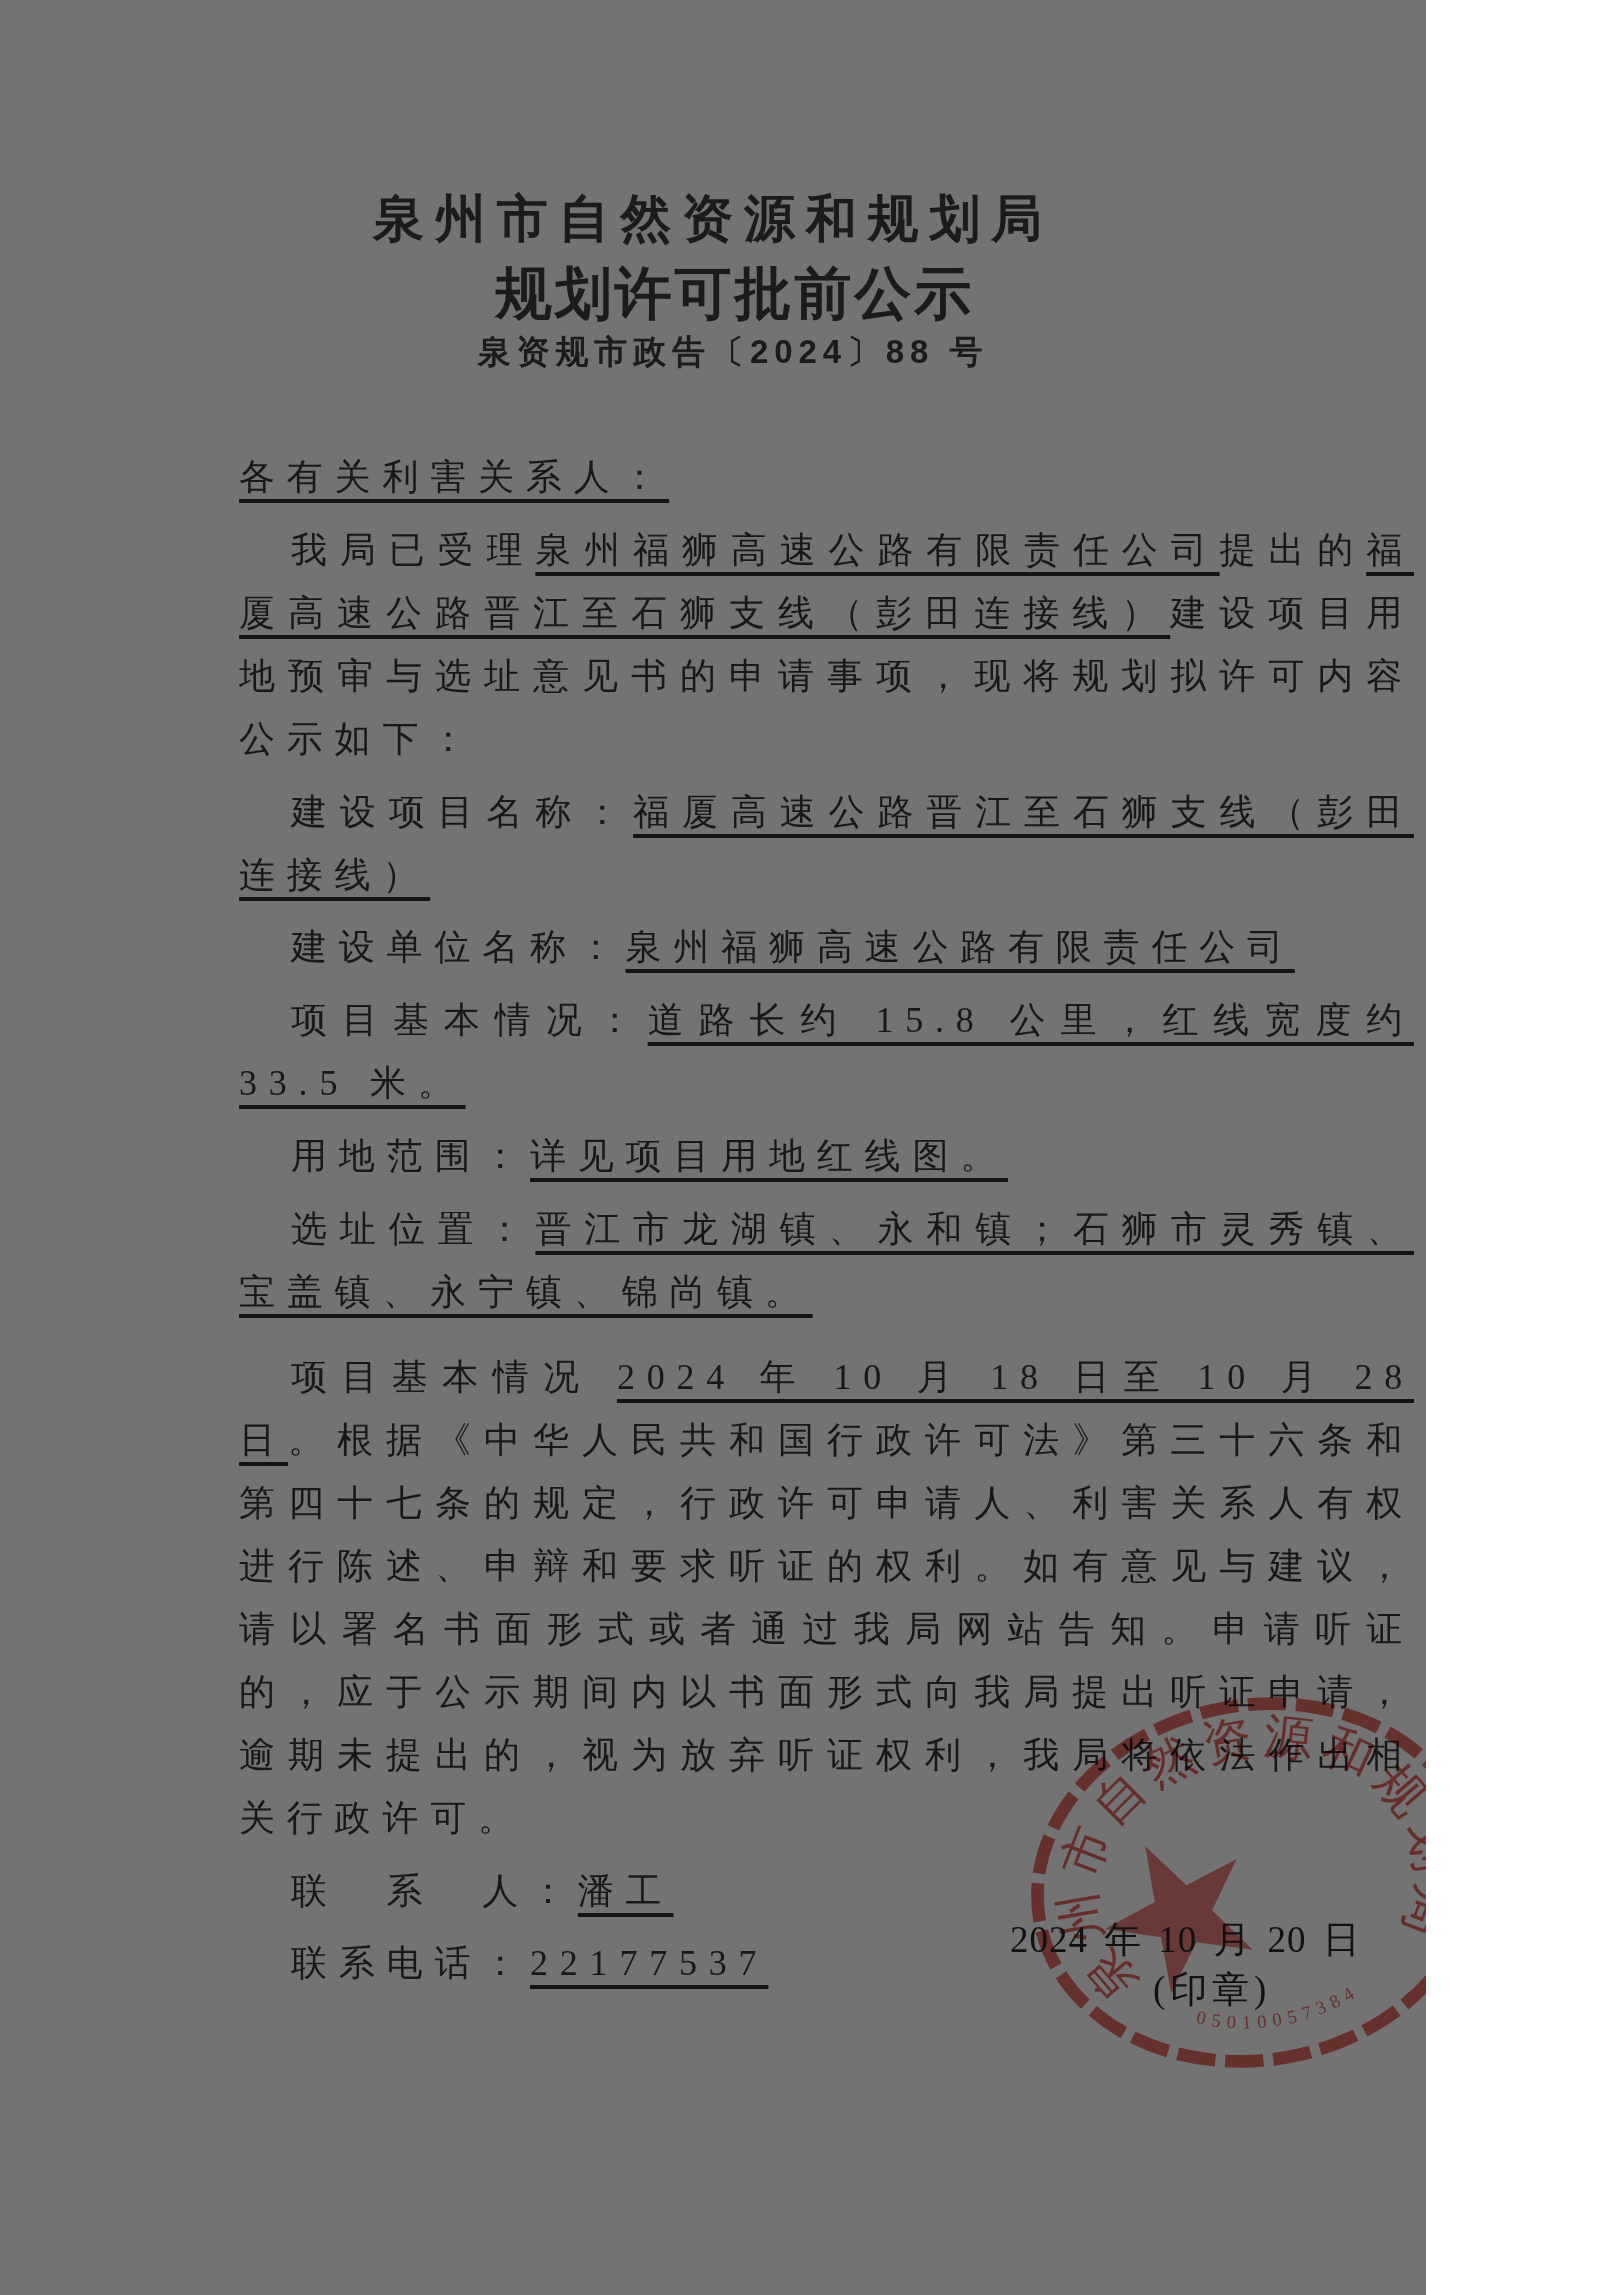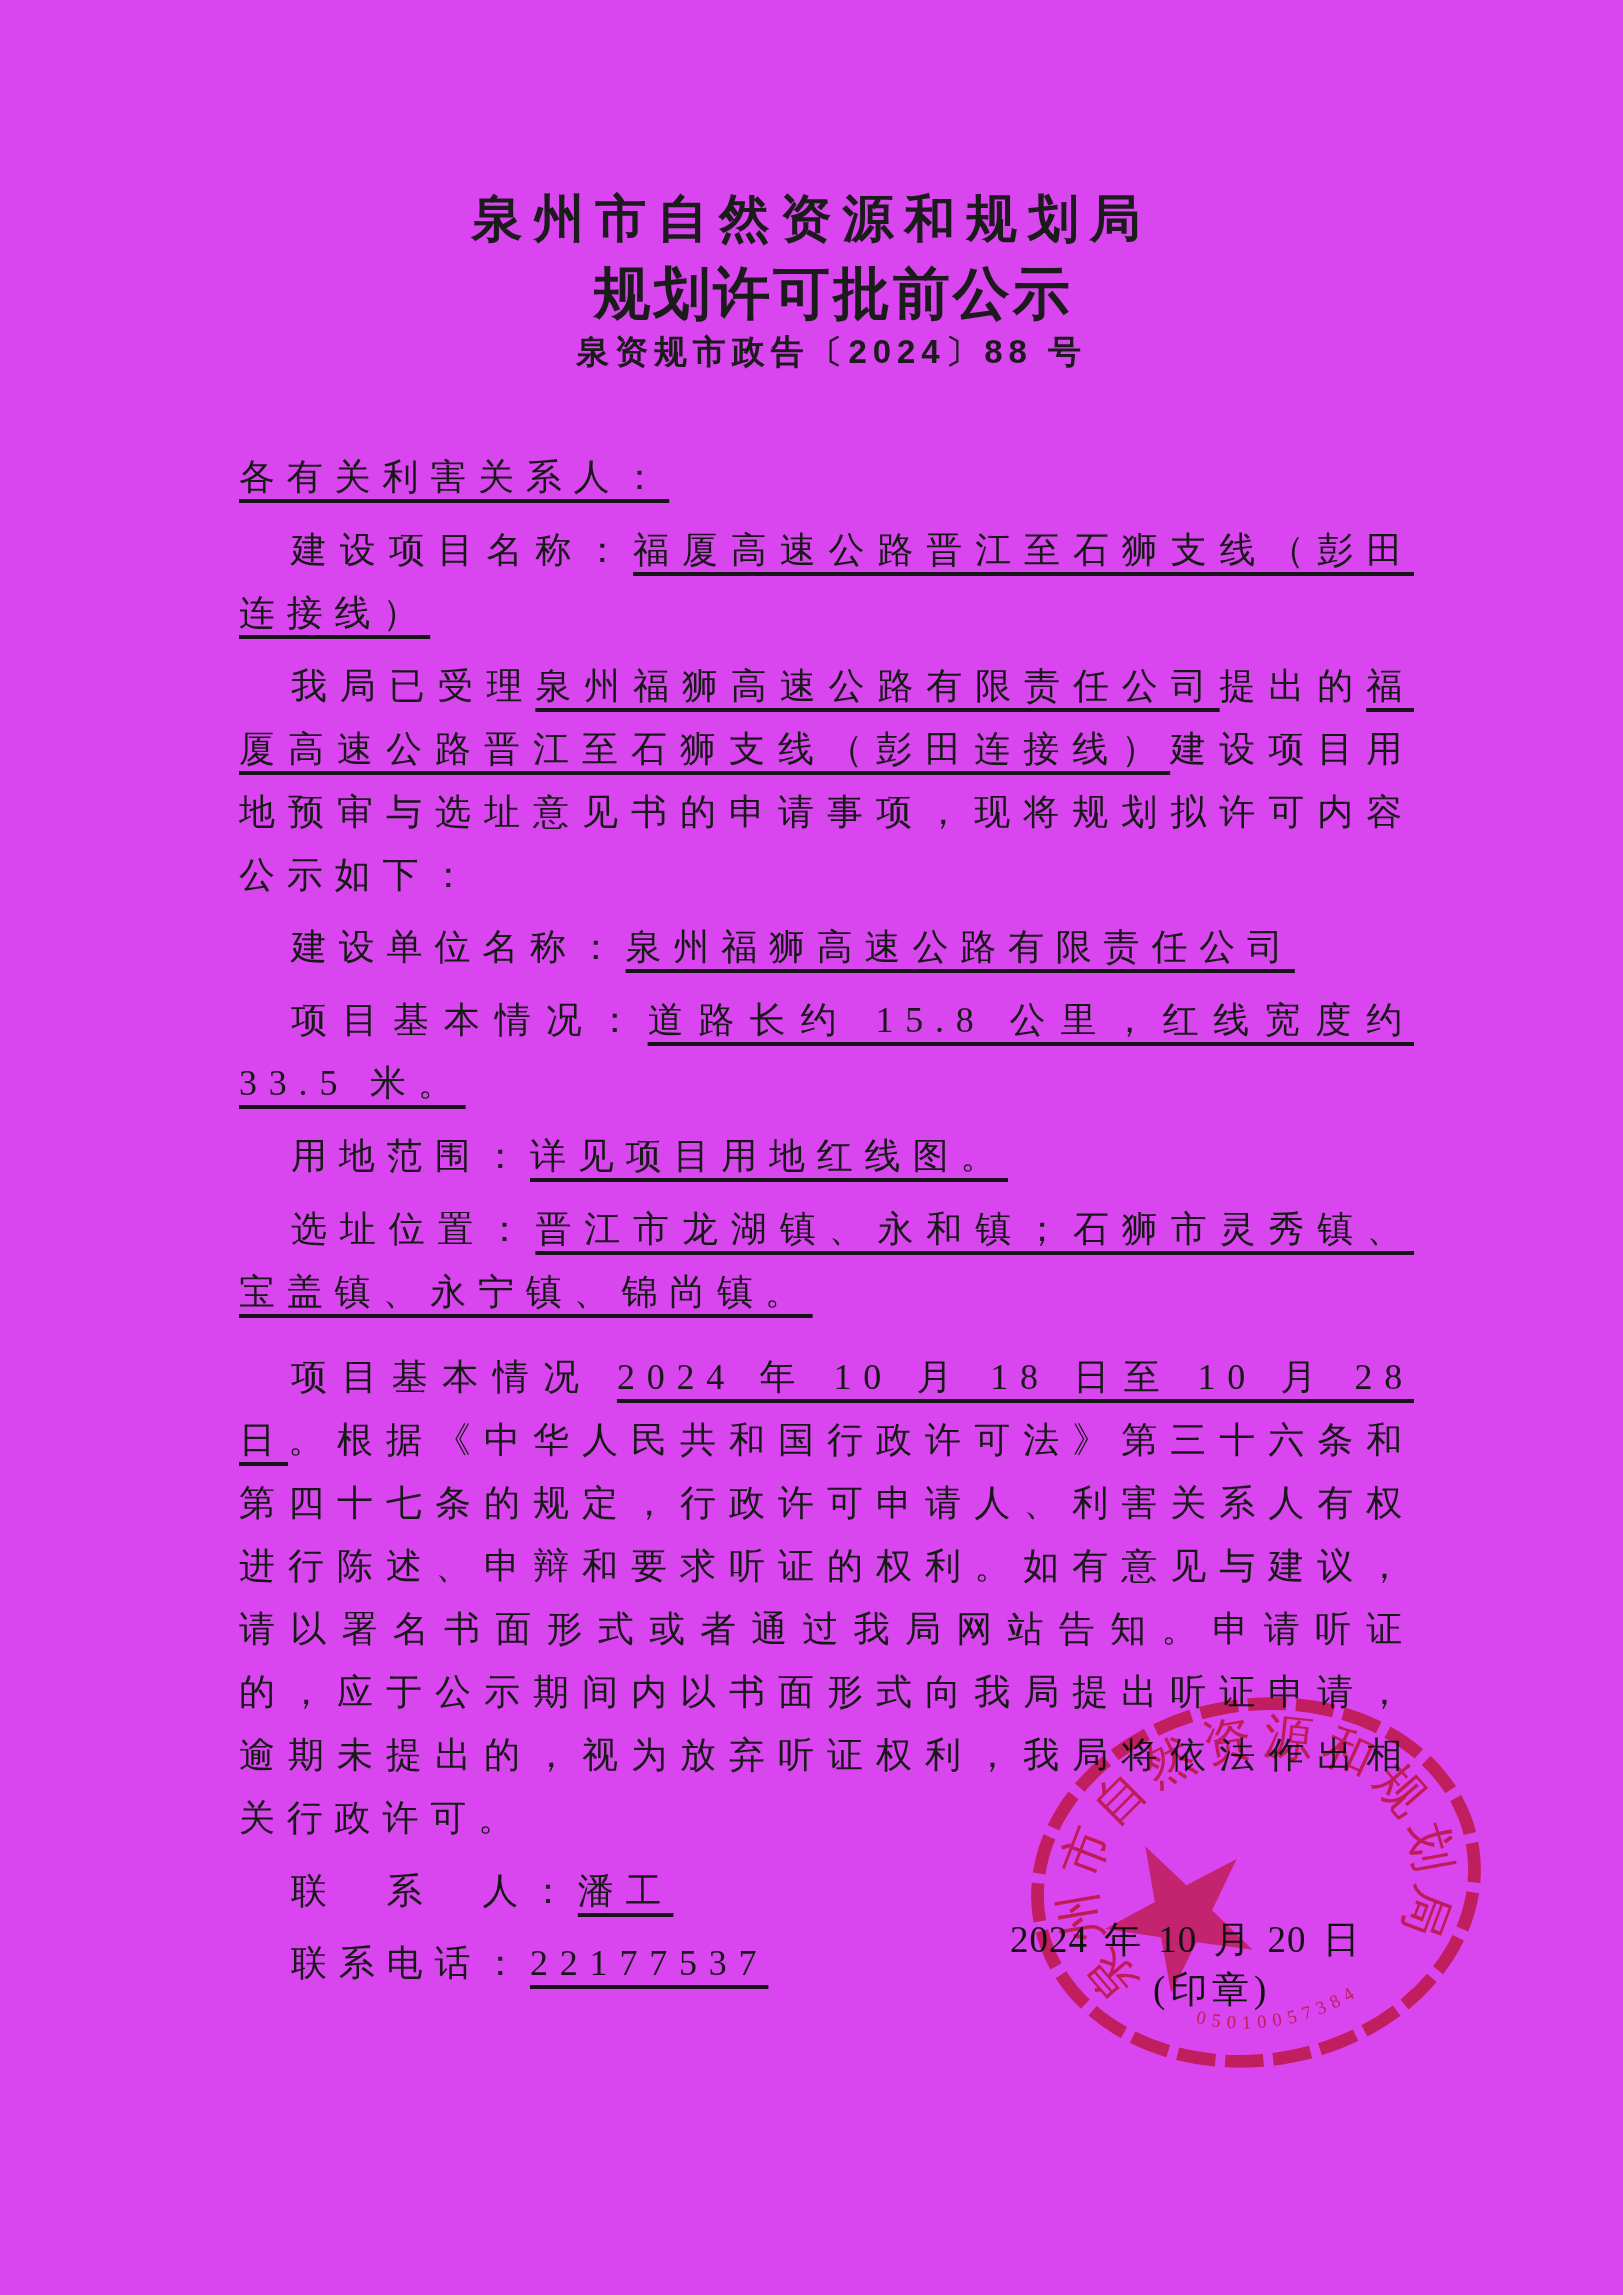--- a/index.html
+++ b/index.html
@@ -1,21 +1,21 @@
 <!DOCTYPE html>
 <html style="font-size:7.9px"><head>
 <meta charset="utf-8">
 <title>规划许可批前公示</title>
 <style>
   html, body { margin: 0; padding: 0; background: #ffffff; }
   .page {
     position: relative;
-    width: 1623px;
+    width: 1426px;
     height: 2295px;
-    background: #d946ef;
+    background: #737373;
     overflow: hidden;
     font-family: "Liberation Serif", serif;
     color: #1c1c1c;
   }
   
   .titles { padding-top: 191px; text-align: center; }
   .t1 {
     font-family: "Liberation Sans", sans-serif;
     font-weight: 700;
     font-size: 51px;
@@ -104,22 +104,22 @@
 
   <header class="titles">
     <div class="t1">泉州市自然资源和规划局</div>
     <div class="t2">规划许可批前公示</div>
     <div class="docnum">泉资规市政告〔2024〕88 号</div>
   </header>
 
   <main class="content">
     <p class="salutation"><span class="u">各有关利害关系人：</span></p>
     <div id="paragraphs">
+        <p class="para"><span class="">我局已受理</span><span class="u">泉州福狮高速公路有限责任公司</span><span class="">提出的</span><span class="u">福厦高速公路晋江至石狮支线（彭田连接线）</span><span class="">建设项目用地预审与选址意见书的申请事项，现将规划拟许可内容公示如下：</span></p>
         <p class="para"><span class="">建设项目名称：</span><span class="u">福厦高速公路晋江至石狮支线（彭田连接线）</span></p>
-        <p class="para"><span class="">我局已受理</span><span class="u">泉州福狮高速公路有限责任公司</span><span class="">提出的</span><span class="u">福厦高速公路晋江至石狮支线（彭田连接线）</span><span class="">建设项目用地预审与选址意见书的申请事项，现将规划拟许可内容公示如下：</span></p>
         <p class="para"><span class="">建设单位名称：</span><span class="u">泉州福狮高速公路有限责任公司</span></p>
         <p class="para"><span class="">项目基本情况：</span><span class="u">道路长约 15.8 公里，红线宽度约 33.5 米。</span></p>
         <p class="para"><span class="">用地范围：</span><span class="u">详见项目用地红线图。</span></p>
         <p class="para"><span class="">选址位置：</span><span class="u">晋江市龙湖镇、永和镇；石狮市灵秀镇、宝盖镇、永宁镇、锦尚镇。</span></p>
         <p class="para gap"><span class="">项目基本情况 </span><span class="u">2024 年 10 月 18 日至 10 月 28 日</span><span class="">。根据《中华人民共和国行政许可法》第三十六条和第四十七条的规定，行政许可申请人、利害关系人有权进行陈述、申辩和要求听证的权利。如有意见与建议，请以署名书面形式或者通过我局网站告知。申请听证的，应于公示期间内以书面形式向我局提出听证申请，逾期未提出的，视为放弃听证权利，我局将依法作出相关行政许可。</span></p>
         <p class="para"><span class="">联　系　人：</span><span class="u">潘工</span></p>
         <p class="para"><span class="">联系电话：</span><span class="u">22177537</span></p>
       </div>
   </main>
 

